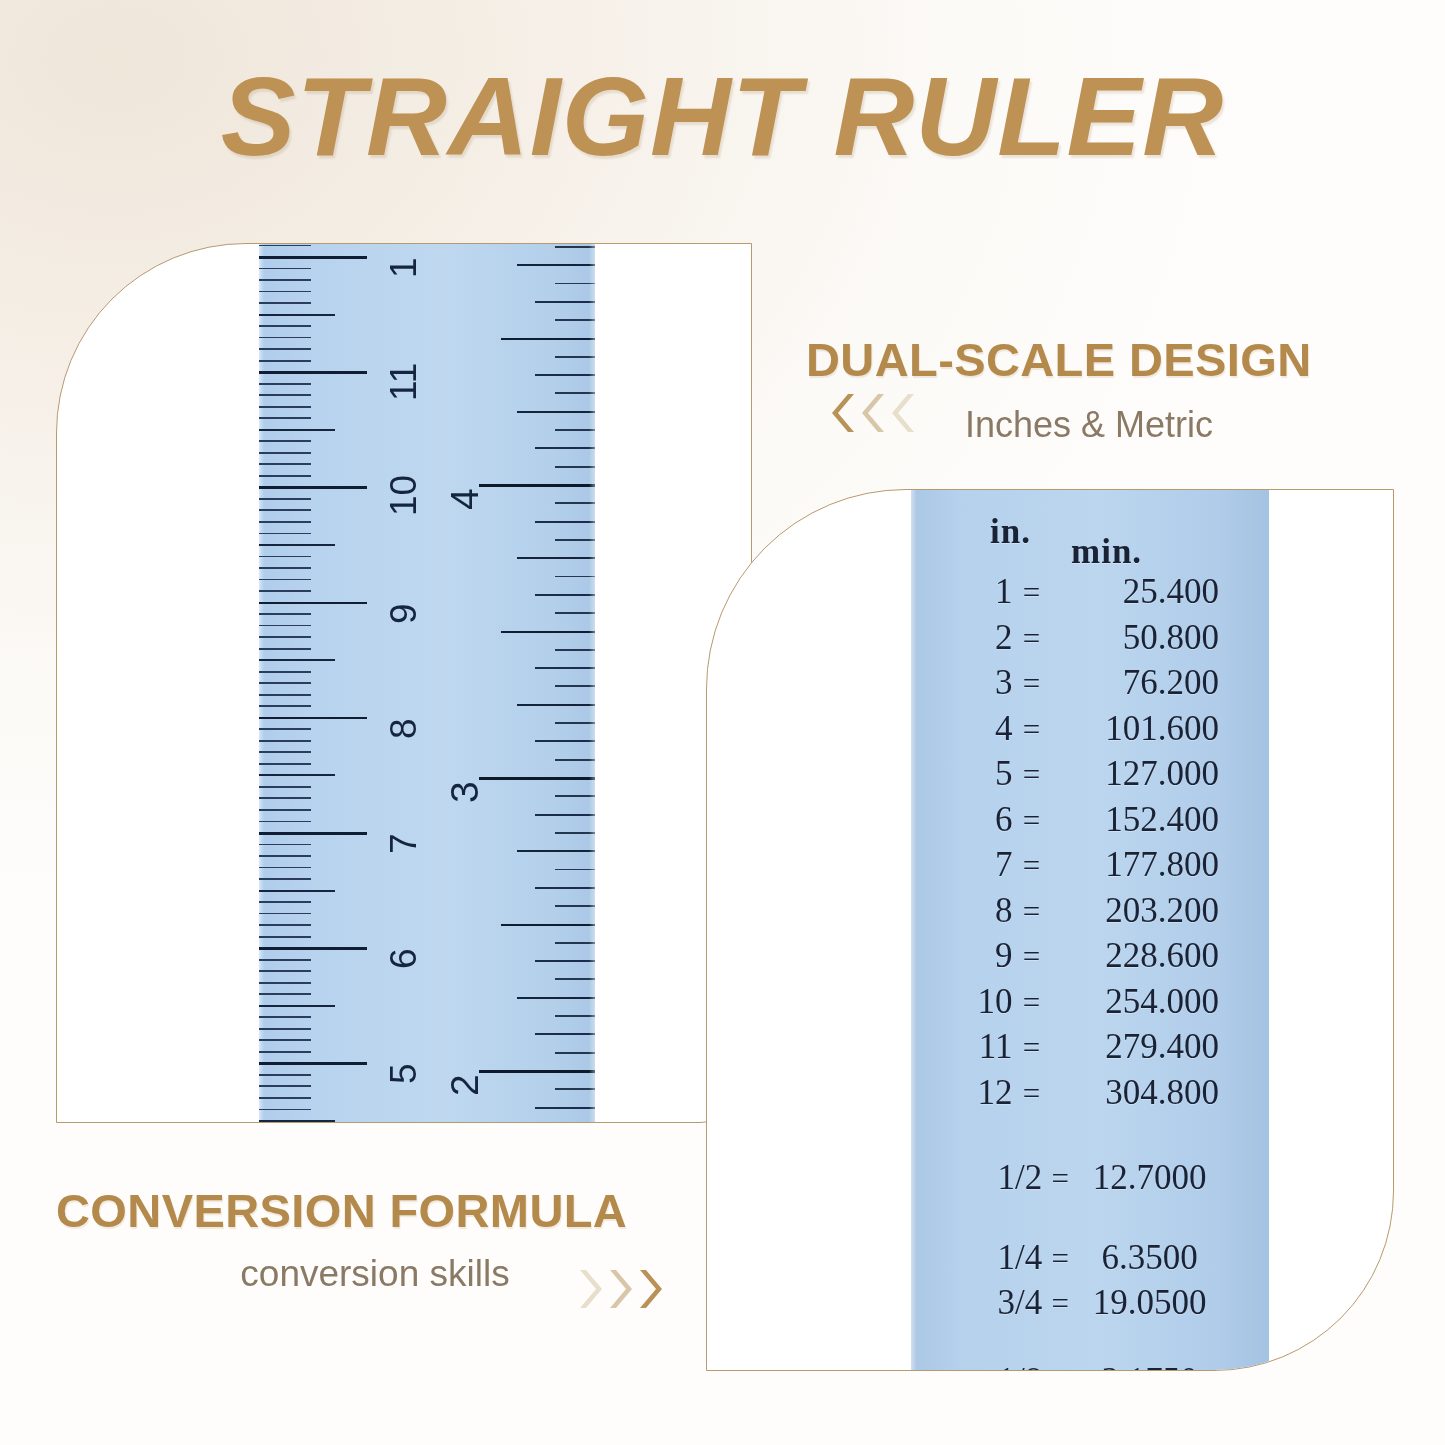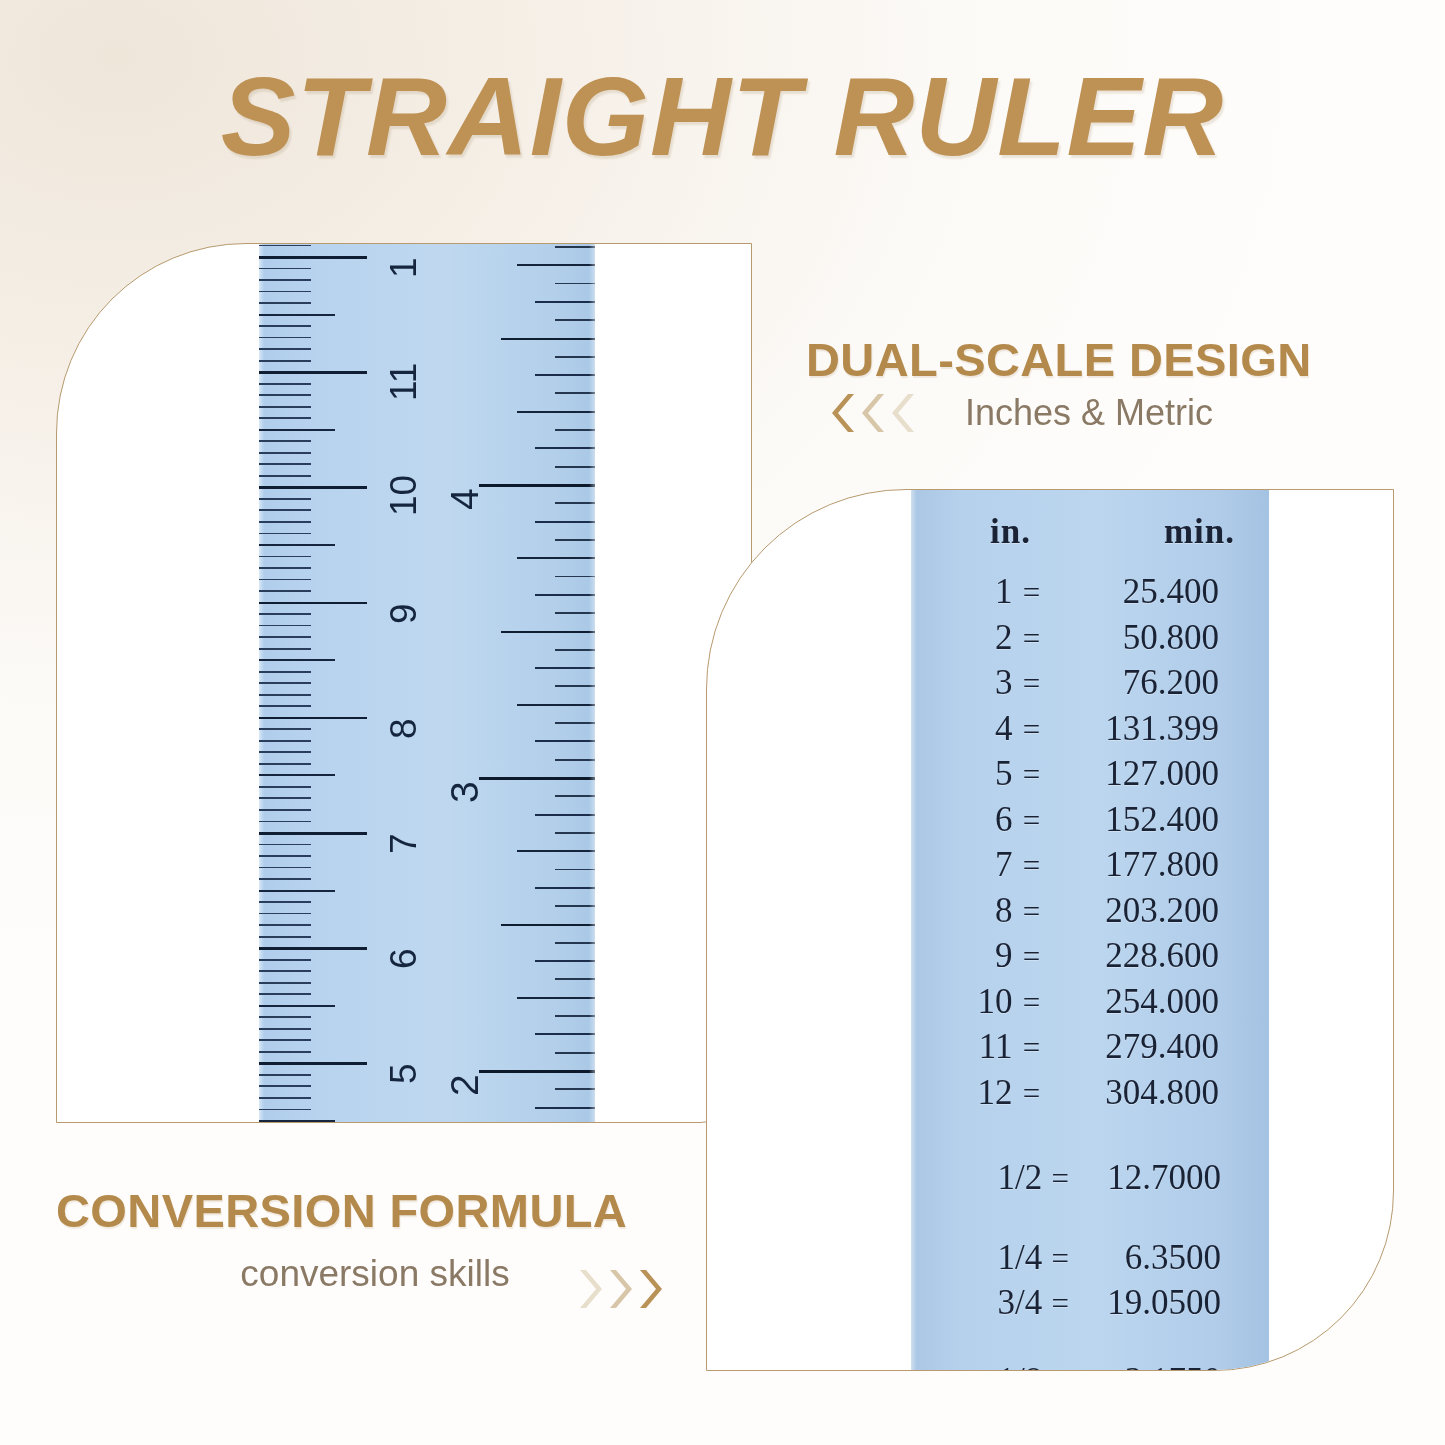--- a/index.html
+++ b/index.html
@@ -85,21 +85,21 @@
     position:absolute;
     font-size:47px;font-weight:bold;color:#B48A4C;
     letter-spacing:.4px;white-space:nowrap;
     text-shadow:1px 2px 1px rgba(160,130,90,.16);
   }
   .subline{
     position:absolute;
     font-size:36px;color:#8A7A65;white-space:nowrap;
   }
   #dual-head{left:806px;top:332px;}
-  #dual-sub{left:965px;top:392px;text-align:center;}
+  #dual-sub{left:965px;top:404px;text-align:center;}
   #chev-left{position:absolute;left:826px;top:392px;display:flex;gap:0px;}
   #conv-head{left:56px;top:1183px;}
   #conv-sub{
     left:140px;top:1248px;width:470px;text-align:center;
     font-size:37px;color:#8A7A65;line-height:1.38;white-space:normal;
   }
   #chev-right{position:absolute;left:572px;top:1268px;display:flex;gap:0px;}
 
   .chev{width:30px;height:42px;display:block;}
 
@@ -118,31 +118,31 @@
     font-family:"Liberation Serif", serif;
     font-size:35px;
   }
   .thead{
     position:absolute;top:22px;left:0;width:330px;
     display:flex;font-weight:bold;letter-spacing:1px;
     text-shadow:0 1px 0 rgba(255,255,255,.35);
   }
   .thead .c1{width:120px;text-align:right;}
   .thead .c2{width:36px;}
-  .thead .c3{width:164px;text-align:right;padding-left:4px;}
+  .thead .c3{width:164px;text-align:left;padding-left:4px;margin-top:20px;}
   .trow{
     position:absolute;left:0;width:330px;display:flex;align-items:baseline;
     text-shadow:0 1px 0 rgba(255,255,255,.30);
   }
   .trow .c1{width:106px;text-align:right;}
   .trow .c2{width:40px;text-align:center;font-size:31px;}
   .trow .c3{width:176px;text-align:right;padding-right:22px;}
   .trow.frac .c1{width:112px;text-align:right;padding-left:36px;}
   .trow.frac .c2{width:42px;text-align:center;}
-  .trow.frac .c3{width:168px;text-align:right;padding-right:20px;}
+  .trow.frac .c3{width:168px;text-align:center;padding-right:20px;}
 </style>
 </head>
 <body>
 
 <div id="stage">
 
   <div class="title">STRAIGHT RULER</div>
 
   <div class="card" id="card-left">
     <div class="ruler" id="ruler">
@@ -304,21 +304,21 @@
             <div class="c3">50.800</div>
           </div>
           <div class="trow" style="top: 173px;">
             <div class="c1">3</div>
             <div class="c2">=</div>
             <div class="c3">76.200</div>
           </div>
           <div class="trow" style="top: 218.5px;">
             <div class="c1">4</div>
             <div class="c2">=</div>
-            <div class="c3">131.399</div>
+            <div class="c3">101.600</div>
           </div>
           <div class="trow" style="top: 264px;">
             <div class="c1">5</div>
             <div class="c2">=</div>
             <div class="c3">127.000</div>
           </div>
           <div class="trow" style="top: 309.5px;">
             <div class="c1">6</div>
             <div class="c2">=</div>
             <div class="c3">152.400</div>

